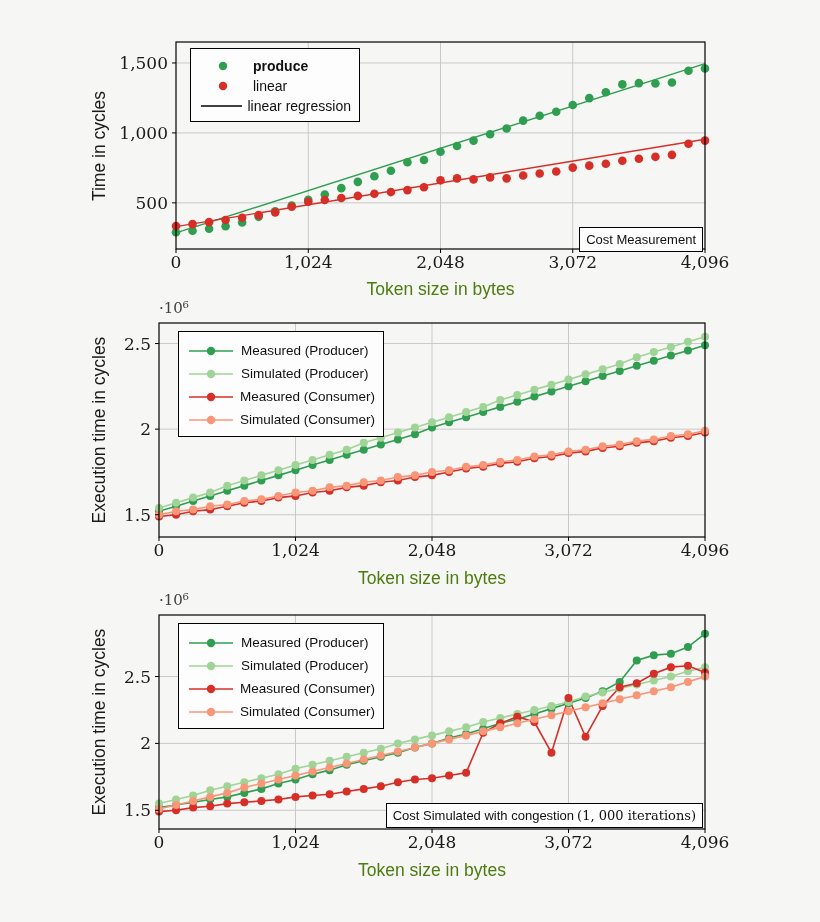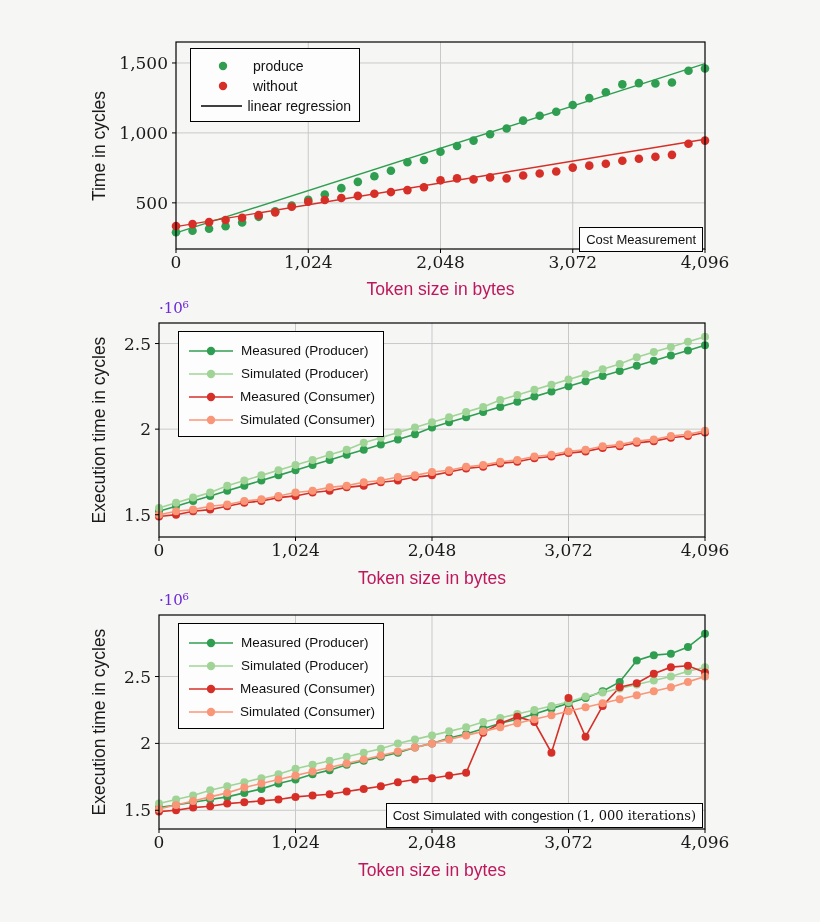--- a/index.html
+++ b/index.html
@@ -1,21 +1,21 @@
 <!DOCTYPE html>
 <html><head>
 <meta charset="utf-8">
 <style>
   html,body{margin:0;padding:0;}
   body{background:#f6f6f5;font-family:"Liberation Sans",sans-serif;}
   #figure{position:relative;width:820px;height:922px;background:#f6f6f5;overflow:hidden;}
   #plot-svg{position:absolute;left:0;top:0;}
   .ylab{position:absolute;transform:translate(-50%,-50%) rotate(-90deg);font-size:17.5px;color:#1a1a1a;white-space:nowrap;}
-  .xlab{position:absolute;text-align:center;font-size:17.5px;color:#be185d;}
-  .exp{position:absolute;transform:translate(0,-50%);font-family:"DejaVu Serif",serif;font-size:15px;color:#6d28d9;}
+  .xlab{position:absolute;text-align:center;font-size:17.5px;color:#4d7c0f;}
+  .exp{position:absolute;transform:translate(0,-50%);font-family:"DejaVu Serif",serif;font-size:15px;color:#404040;}
   .caption{position:absolute;border:1px solid #000;background:#fdfdfd;padding:4px 6px;font-size:13px;color:#111;white-space:nowrap;}
   .caption .math{font-family:"DejaVu Serif",serif;margin-left:3px;}
   .legend{position:absolute;border:1px solid #000;background:#fdfdfd;padding:7px 8px 5px 8px;}
   .lg-row{display:flex;align-items:center;}
   .lg-label{font-size:13.5px;color:#111;white-space:nowrap;margin-left:6px;}
   svg text.tick{font-family:"DejaVu Serif",serif;fill:#1a1a1a;}
 </style>
 </head>
 <body>
 
@@ -438,27 +438,27 @@
       </g>
     </svg>
 
   <div class="ylab" style="left:99px;top:146px;">Time in cycles</div>
   <div class="xlab" style="left:176px;top:279px;width:529px;">Token size in bytes</div>
   <div class="legend" style="left:190px;top:48px;width:152px;" id="legend-0">
       <div class="lg-row" style="height: 20px;">
         <svg width="48" height="12">
           <circle cx="24" cy="6" r="4.2" fill="#2f9e50"></circle>
         </svg>
-        <span class="lg-label" style="font-size: 14px;">produce</span>
+        <span class="lg-label" style="font-size: 14px; font-weight: bold;">produce</span>
       </div>
       <div class="lg-row" style="height: 20px;">
         <svg width="48" height="12">
           <circle cx="24" cy="6" r="4.2" fill="#d62f27"></circle>
         </svg>
-        <span class="lg-label" style="font-size: 14px;">without</span>
+        <span class="lg-label" style="font-size: 14px;">linear</span>
       </div>
       <div class="lg-row" style="height: 20px;">
         <svg width="48" height="12">
           <line x1="2" y1="6" x2="46" y2="6" stroke="#000000" stroke-width="1.6"></line>
         </svg>
         <span class="lg-label" style="font-size: 14px;">linear regression</span>
       </div>
     </div>
   <div class="caption" style="right:117px;top:227px;"><span>Cost Measurement</span></div>
 

